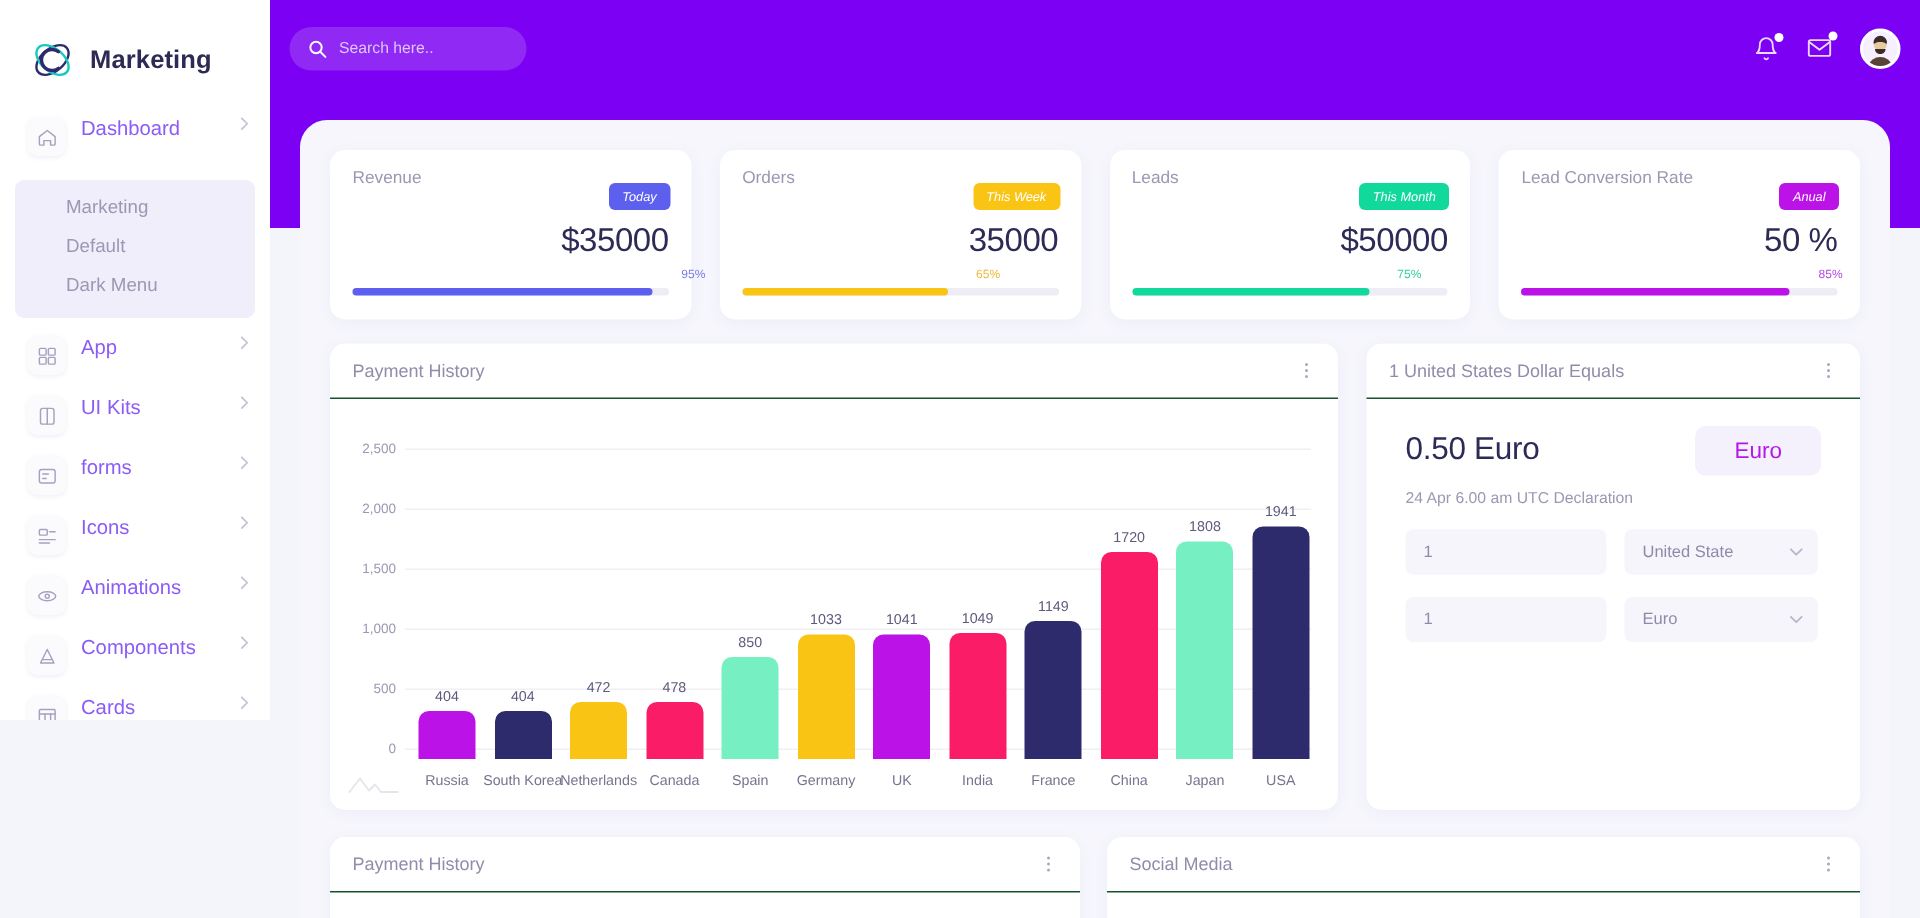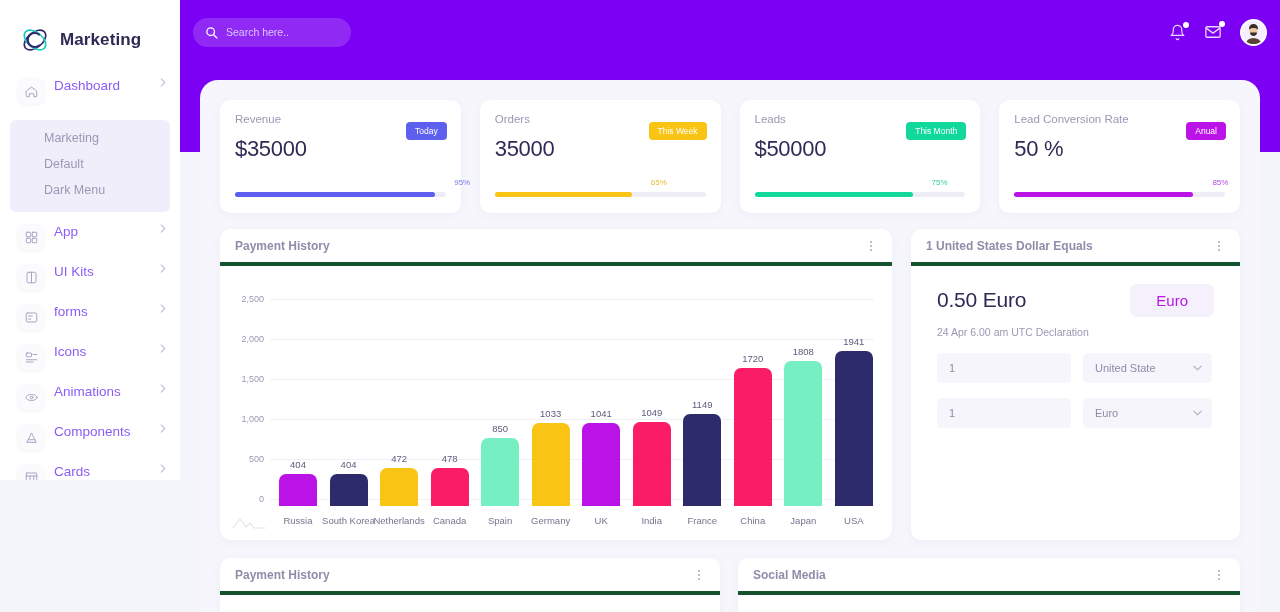--- a/index.html
+++ b/index.html
@@ -121,28 +121,30 @@
   }
   .kpi-card {
     width: 241px; height: 113px;
     background: #ffffff; border-radius: 10px;
     box-shadow: 0 2px 10px rgba(110,100,180,.06);
     padding: 13px 15px 0 15px;
     position: relative;
   }
   .kpi-title { font-size: 11.5px; color: #9a98b3; }
   .kpi-value {
-    font-size: 22px; color: #2d2b55; margin-top: 11px;
+    font-size: 22px; color: #2d2b55; margin-top: 22px;
     letter-spacing: -.3px;
+    text-align: right;
   }
   .kpi-badge {
     position: absolute; right: 14px; top: 22px;
     font-size: 8.5px; color: #fff;
     padding: 4px 9px; border-radius: 4px;
     white-space: nowrap;
+    font-style: italic;
   }
   .kpi-pct {
     position: absolute; font-size: 8px;
     bottom: 26px;
     margin-left: 35px;
   }
   .kpi-track {
     position: absolute; left: 15px; right: 15px; bottom: 16px;
     height: 5px; border-radius: 3px; background: #eeedf6;
   }
@@ -150,22 +152,21 @@
 
   
   .card {
     background: #ffffff; border-radius: 10px;
     box-shadow: 0 2px 10px rgba(110,100,180,.06);
     position: absolute;
   }
   .card-head {
     height: 37px; display: flex; align-items: center;
     padding: 0 14px 0 15px;
-    border-bottom: 4px solid #14532d;
-    font-weight: bold;
+    border-bottom: 1px solid #14532d;
   }
   .card-title { font-size: 12px; color: #8f8daa; flex: 1 1 auto; }
   .kebab {
     width: 14px; height: 16px; cursor: pointer;
     display: flex; flex-direction: column; align-items: center;
     justify-content: center; gap: 2px;
   }
   .kebab i { width: 2px; height: 2px; border-radius: 50%; background: #a9a7c0; display: block; }
 
   

